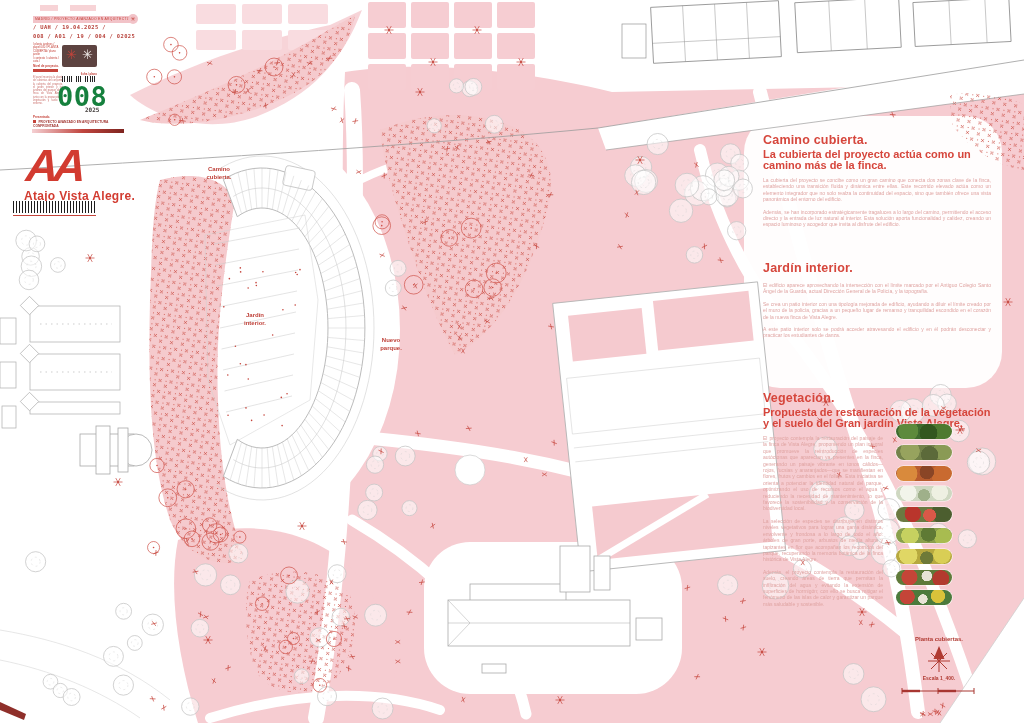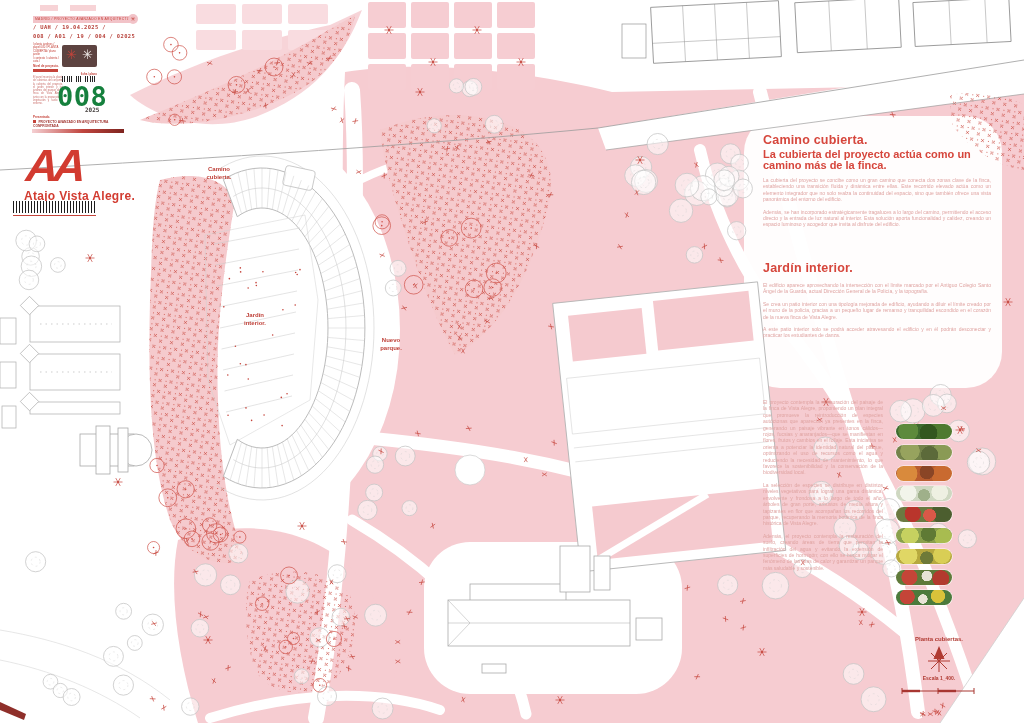--- a/index.html
+++ b/index.html
@@ -1045,20 +1045,22 @@
   <section class="panel" id="panel-jardin" style="top:262px;">
     <h2>Jardín interior.</h2>
     <div class="body">
       <p>El edificio aparece aprovechando la intersección con el límite marcado por el Antiguo Colegio Santo Ángel de la Guarda, actual Dirección General de la Policía, y la topografía.</p>
       <p>Se crea un patio interior con una tipología mejorada de edificio, ayudando a diluir el límite creado por el muro de la policía, gracias a un pequeño lugar de remanso y tranquilidad escondido en el corazón de la nueva finca de Vista Alegre.</p>
       <p>A este patio interior solo se podrá acceder atravesando el edificio y en él podrán desconectar y practicar los estudiantes de danza.</p>
     </div>
   </section>
 
   <section class="panel" id="panel-veg" style="top:392px;">
+    <h2>Vegetación.</h2>
+    <h3>Propuesta de restauración de la vegetación y el suelo del Gran jardín Vista Alegre.</h3>
     <div class="body">
       <p>El proyecto contempla la restauración del paisaje de la finca de Vista Alegre, proponiendo un plan integral que promueve la reintroducción de especies autóctonas que aparecían ya presentes en la finca, generando un paisaje vibrante en tonos cálidos—rojos, fucsias y anaranjados—que se manifiestan en flores, frutos y cambios en el follaje. Esta iniciativa se orienta a potenciar la identidad natural del parque, optimizando el uso de recursos como el agua y reduciendo la necesidad de mantenimiento, lo que favorece la sostenibilidad y la conservación de la biodiversidad local.</p>
       <p>La selección de especies se distribuye en distintos niveles vegetativos para lograr una gama dinámica, envolvente y frondosa a lo largo de todo el año: árboles de gran porte, arbustos de media altura y tapizantes en flor que acompañan los recorridos del parque, recuperando la memoria botánica de la finca histórica de Vista Alegre.</p>
       <p>Además, el proyecto contempla la restauración del suelo, creando áreas de tierra que permitan la infiltración del agua y evitando la extensión de superficies de hormigón; con ello se busca mitigar el fenómeno de las islas de calor y garantizar un parque más saludable y sostenible.</p>
     </div>
   </section>
 
   <div class="veg-list">
     <div class="veg v1" title="arbolado-verde"></div>
     <div class="veg v2" title="arbustos-olivo"></div>

